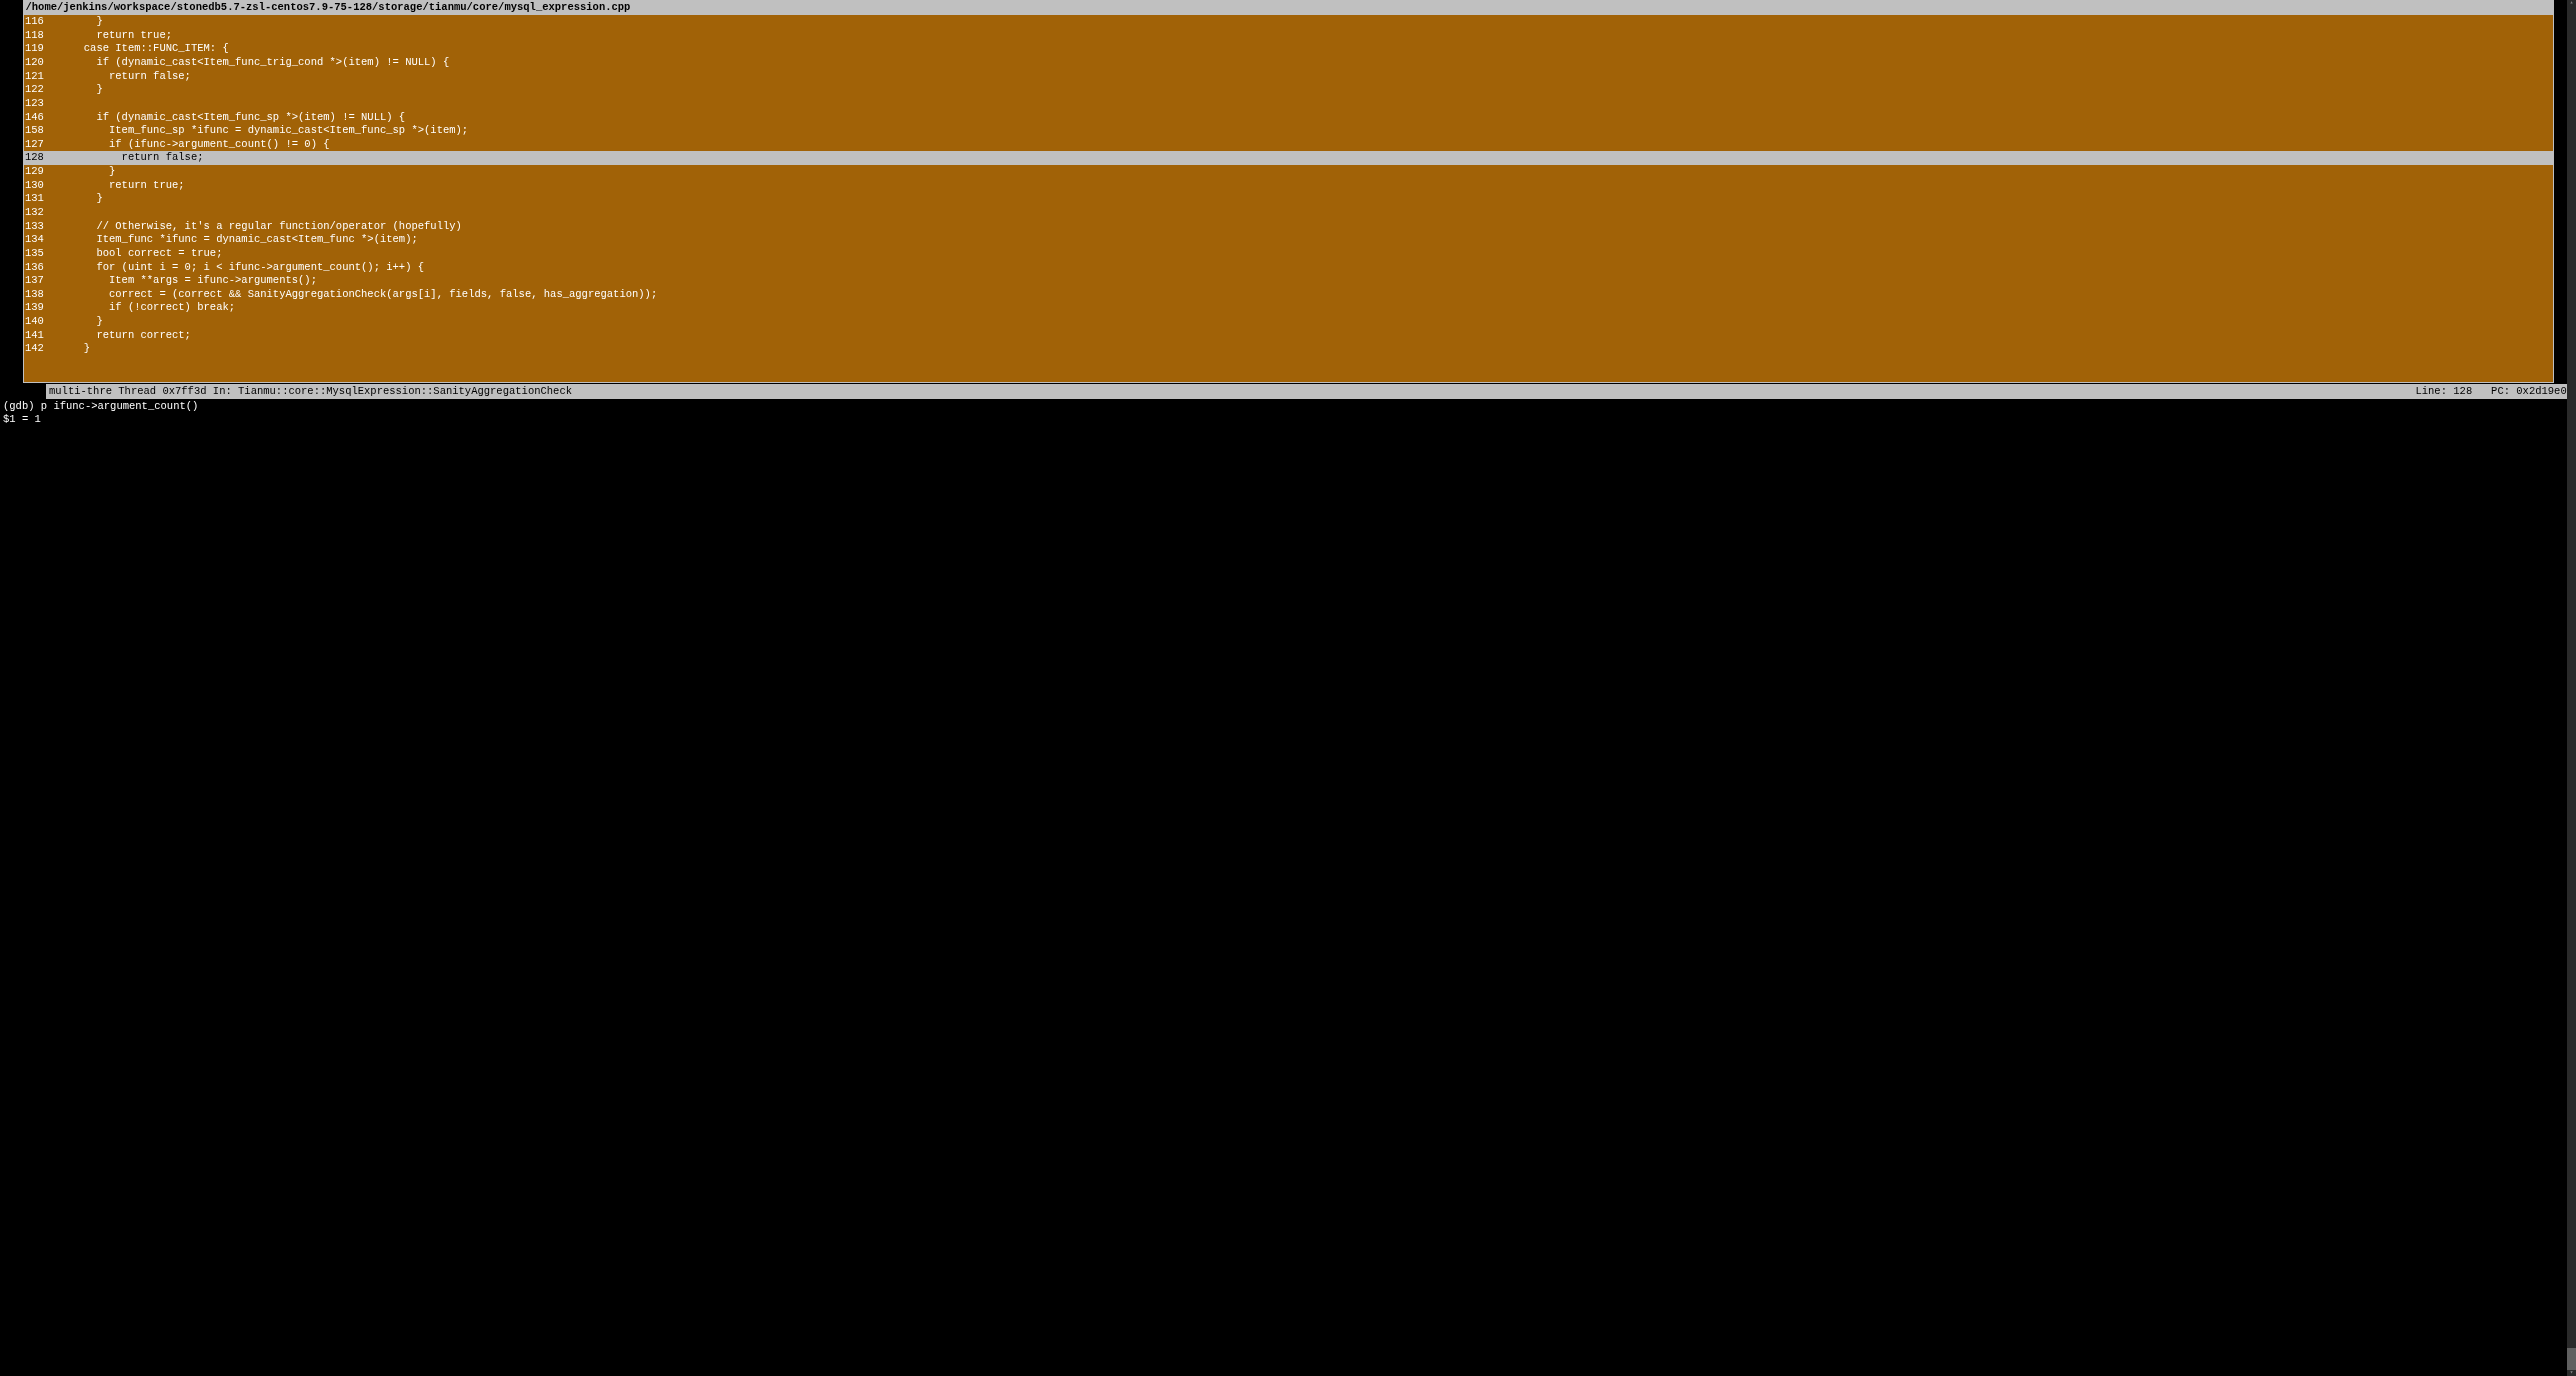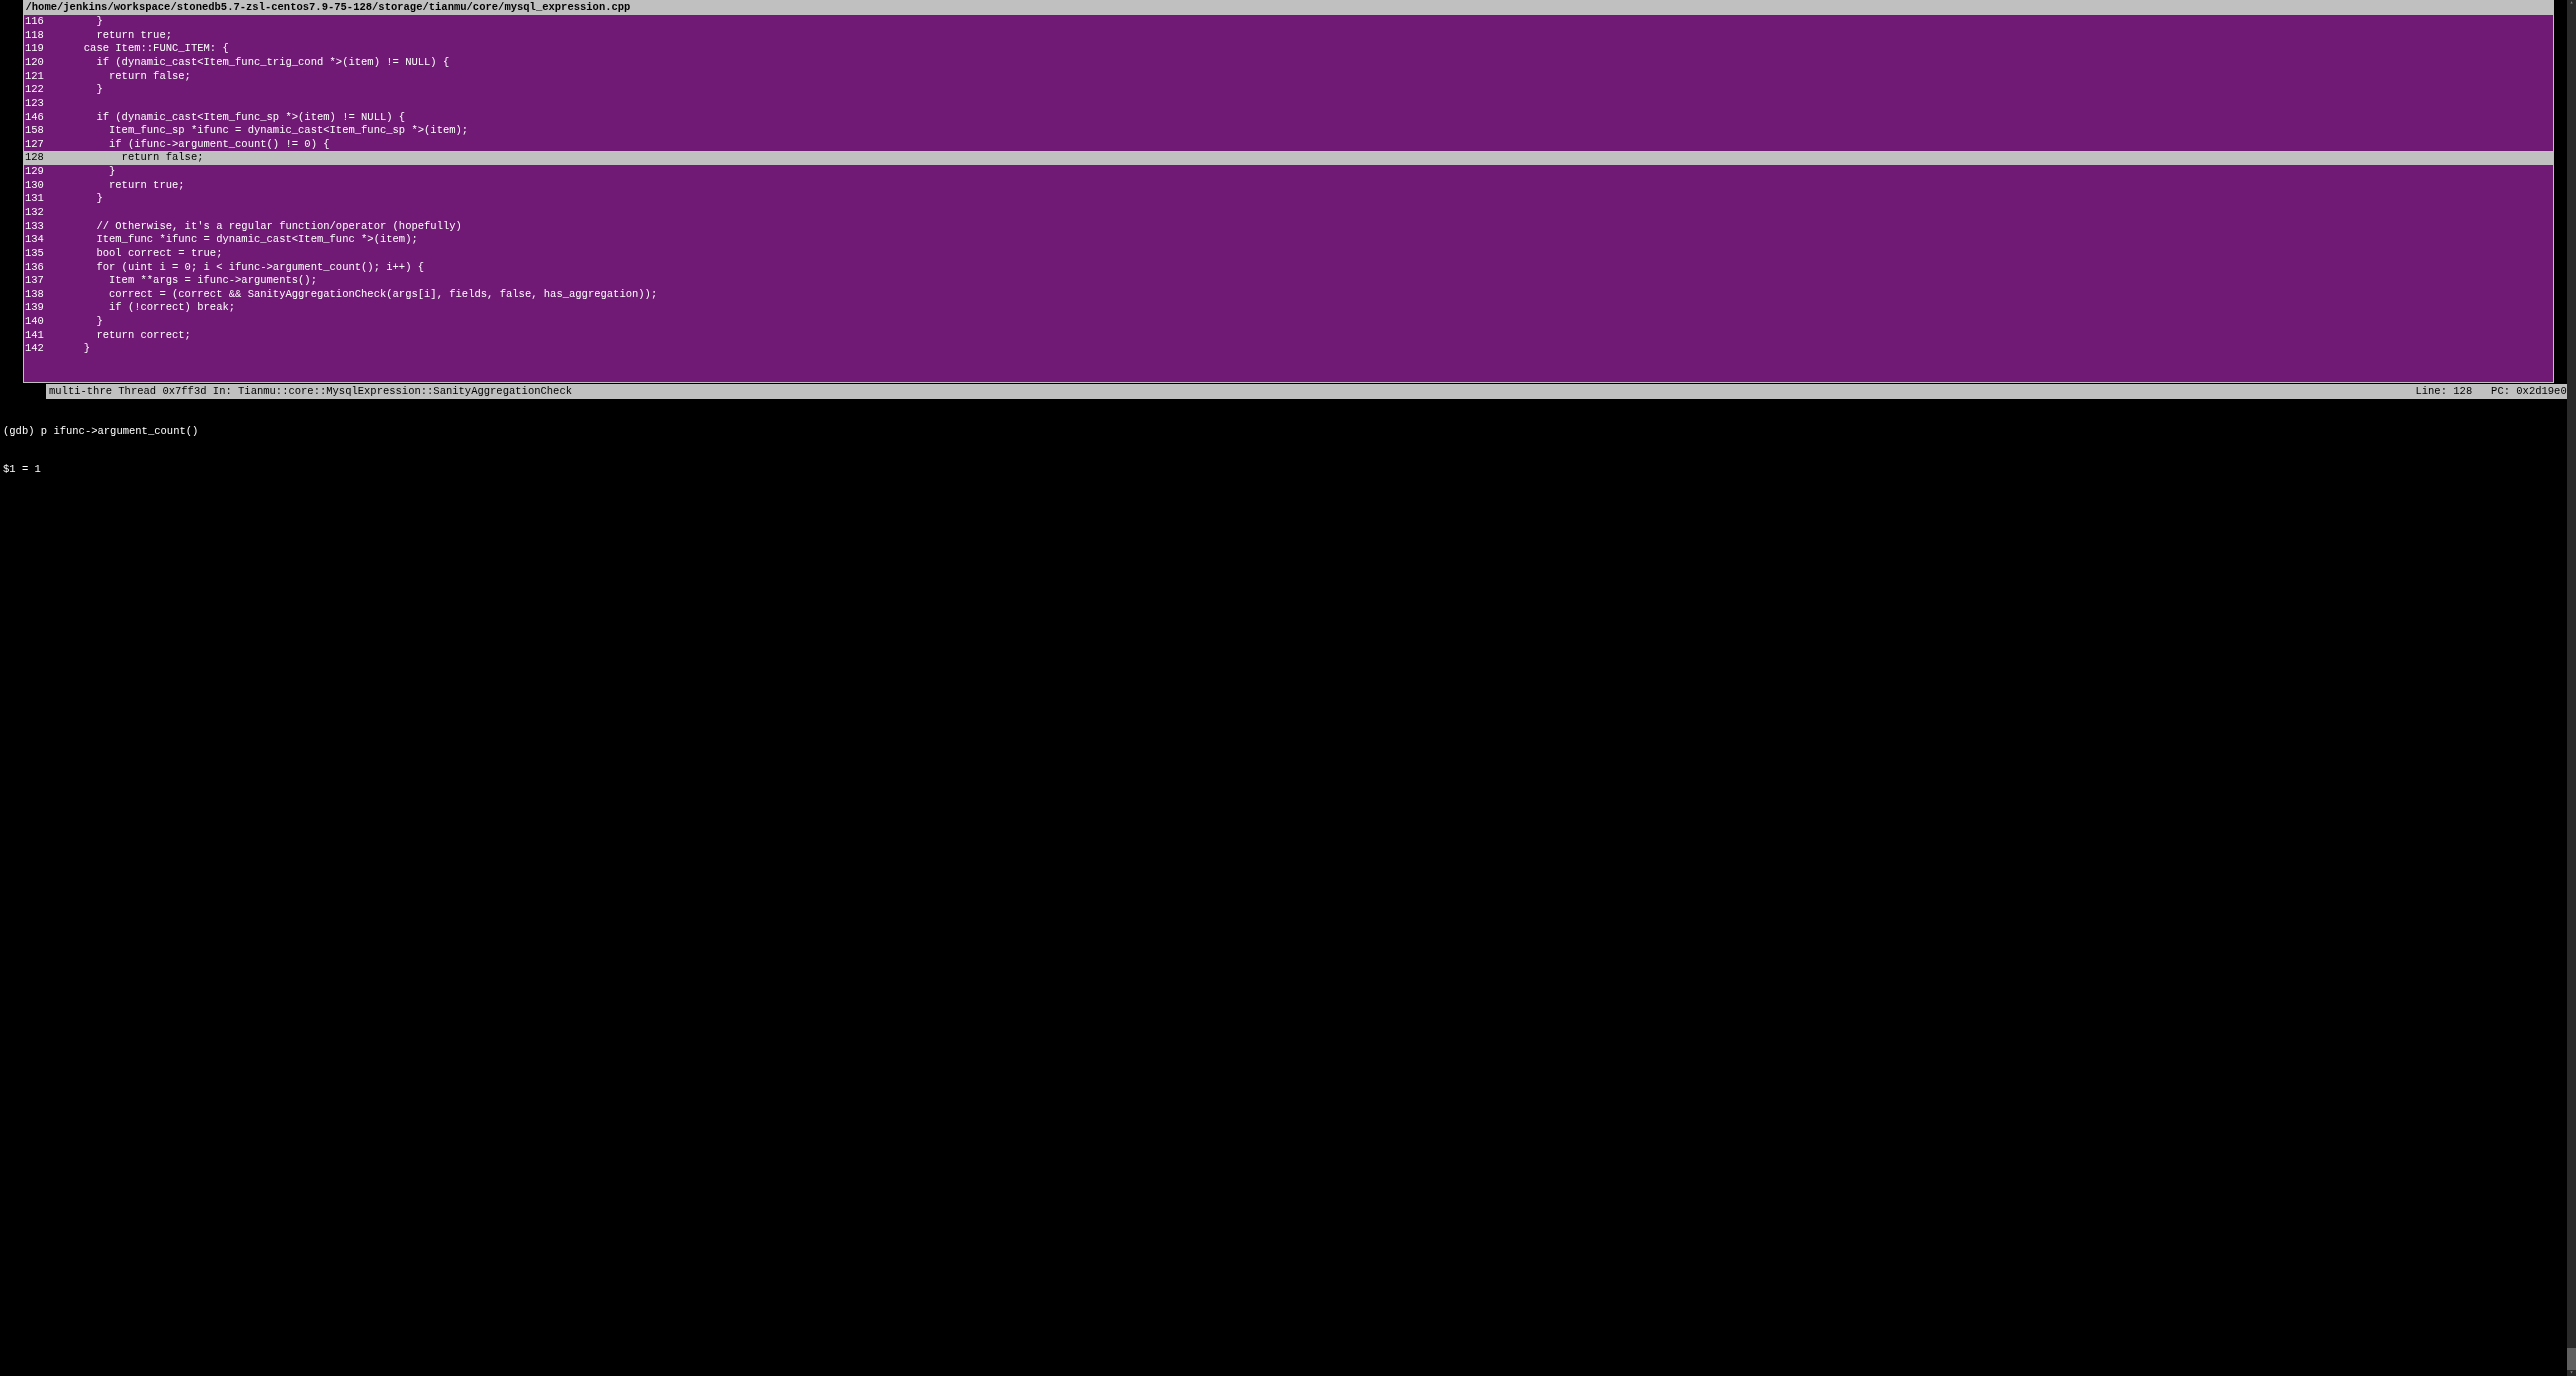--- a/index.html
+++ b/index.html
@@ -26,21 +26,21 @@
       margin-right: 22.5px;
     }
     .source-window {
       border: 1.5px solid #c0c0c0;
       border-top: none;
       margin-left: 22.5px;
       margin-right: 22.5px;
       height: calc(27 * 13.5px + 3px);
     }
     .source-content {
-      background: #701a75;
+      background: #a16207;
       height: 100%;
       overflow: hidden;
     }
     .code-line {
       display: flex;
       white-space: pre;
     }
     .gutter {
       position: absolute;
       left: 0;
@@ -78,21 +78,20 @@
     }
     .status-right {
       white-space: pre;
     }
     .console {
       padding: 0.7px 3px;
       background: #000;
     }
     .console-line {
       white-space: pre;
-      margin-top: 25px;
     }
     .cursor {
       background: #00ff00;
       display: inline-block;
       width: 6px;
       height: 10.5px;
       vertical-align: text-bottom;
     }
     .scrollbar {
       position: absolute;

